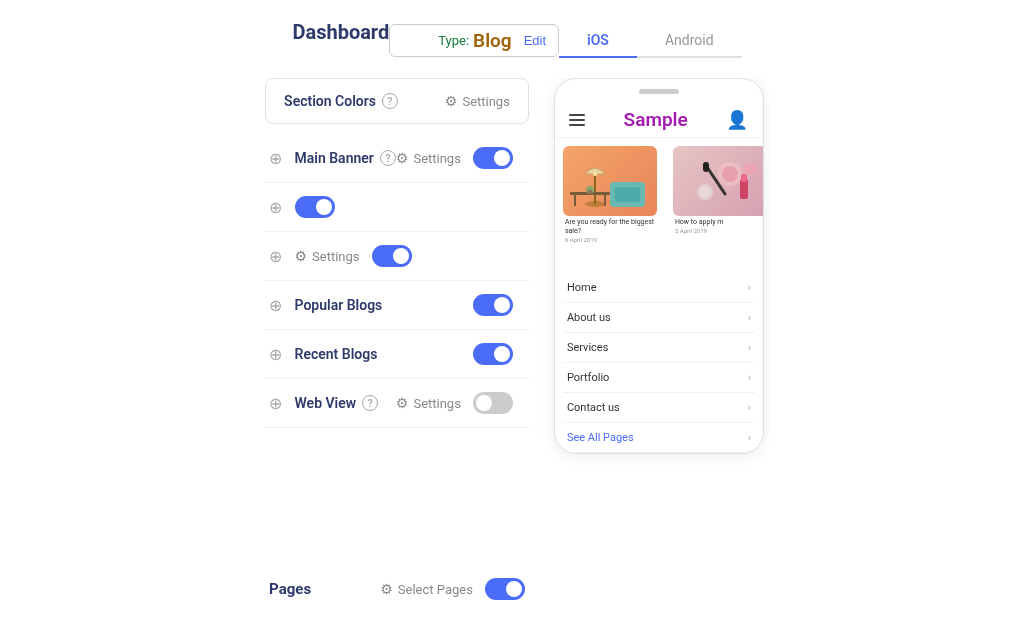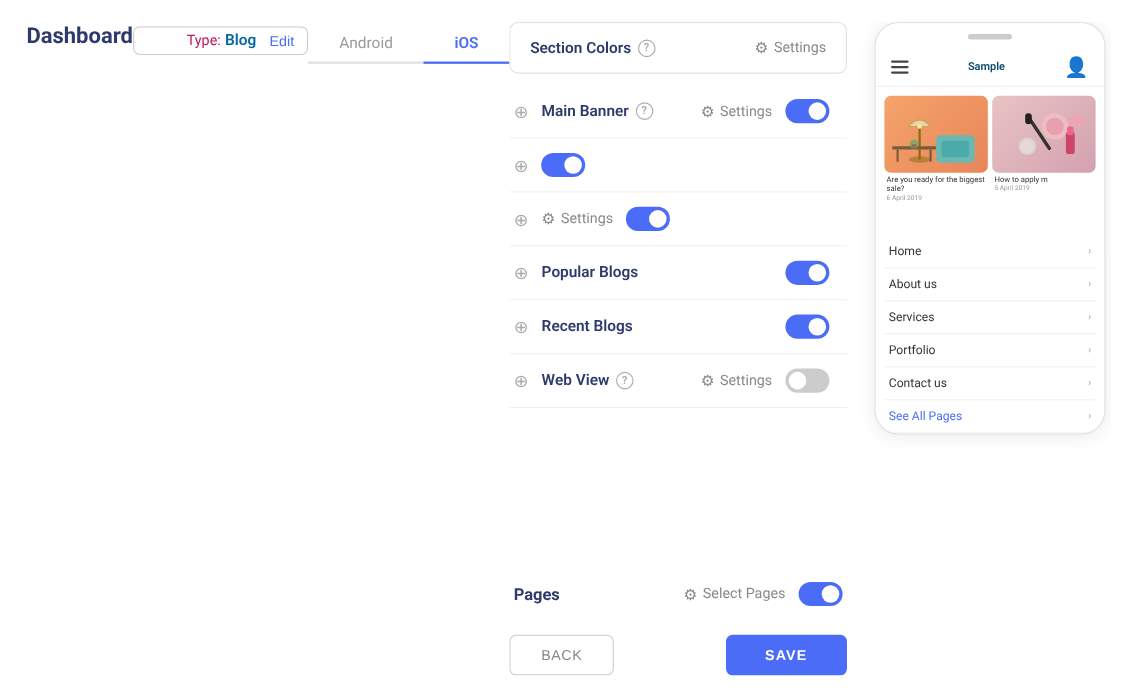--- a/index.html
+++ b/index.html
@@ -7,23 +7,24 @@
       font-family: -apple-system, BlinkMacSystemFont, 'Segoe UI', Roboto, sans-serif;
       background: #fff;
       width: 1034px;
       height: 634px;
       overflow: hidden;
       color: #2d3a6b;
     }
 
     .container {
       display: flex;
-      flex-direction: row;
+      flex-direction: column;
       height: 100%;
       padding: 20px 24px;
+      align-items: center;
     }
 
     .header {
       display: flex;
       align-items: flex-start;
       justify-content: space-between;
       margin-bottom: 20px;
     }
 
     .header-left h1 {
@@ -49,29 +50,29 @@
       gap: 0;
       border: 1.5px solid #ccc;
       border-radius: 6px;
       padding: 4px 12px;
       background: #fff;
       margin-top: 4px;
     }
 
     .type-label {
       font-size: 13px;
-      color: #be185d;
+      color: #15803d;
       margin-right: 4px;
       margin-left: 36px;
     }
 
     .type-value {
-      font-size: 14px;
+      font-size: 19px;
       font-weight: 600;
-      color: #0369a1;
+      color: #a16207;
       margin-right: 12px;
     }
 
     .edit-btn {
       font-size: 13px;
       color: #4a6cf7;
       background: none;
       border: none;
       cursor: pointer;
       font-weight: 500;
@@ -341,33 +342,33 @@
     }
 
     .hamburger-icon span {
       width: 16px;
       height: 2px;
       background: #444;
       border-radius: 2px;
     }
 
     .phone-title {
-      font-size: 10px;
+      font-size: 19px;
       font-weight: 600;
-      color: #0c4a6e;
+      color: #a21caf;
     }
 
     .user-icon {
       font-size: 18px;
       color: #444;
     }
 
     .blog-images {
       display: flex;
-      gap: 4px;
+      gap: 16px;
       padding: 8px 8px 4px 8px;
     }
 
     .blog-img {
       width: 94px;
       height: 70px;
       border-radius: 6px;
       overflow: hidden;
       flex-shrink: 0;
     }
@@ -434,22 +435,22 @@
     <div class="header-left">
       <h1>Dashboard</h1>
     </div>
     <div class="header-center">
       <span class="type-label">Type:</span>
       <span class="type-value">Blog</span>
       <button class="edit-btn">Edit</button>
     </div>
     <div class="header-right">
       <div class="tab-group">
+        <div class="tab-item active">iOS</div>
         <div class="tab-item">Android</div>
-        <div class="tab-item active">iOS</div>
       </div>
     </div>
   </div>
 
   <div class="main-content">
 
     <div class="left-panel">
 
       <div class="section-colors-bar">
         <div class="section-colors-label">
@@ -559,24 +560,20 @@
             <span class="gear-icon">⚙</span>
             <span>Select Pages</span>
           </div>
           <label class="toggle">
             <input type="checkbox" checked="" style="">
             <span class="slider"></span>
           </label>
         </div>
       </div>
 
-      <div class="footer-buttons">
-        <button class="back-btn">BACK</button>
-        <button class="save-btn">SAVE</button>
-      </div>
     </div>
 
     <div class="right-panel">
       <div class="phone-frame">
         <div class="phone-notch">
           <div class="notch-bar"></div>
         </div>
         <div class="phone-topbar">
           <div class="hamburger-icon">
             <span></span>

